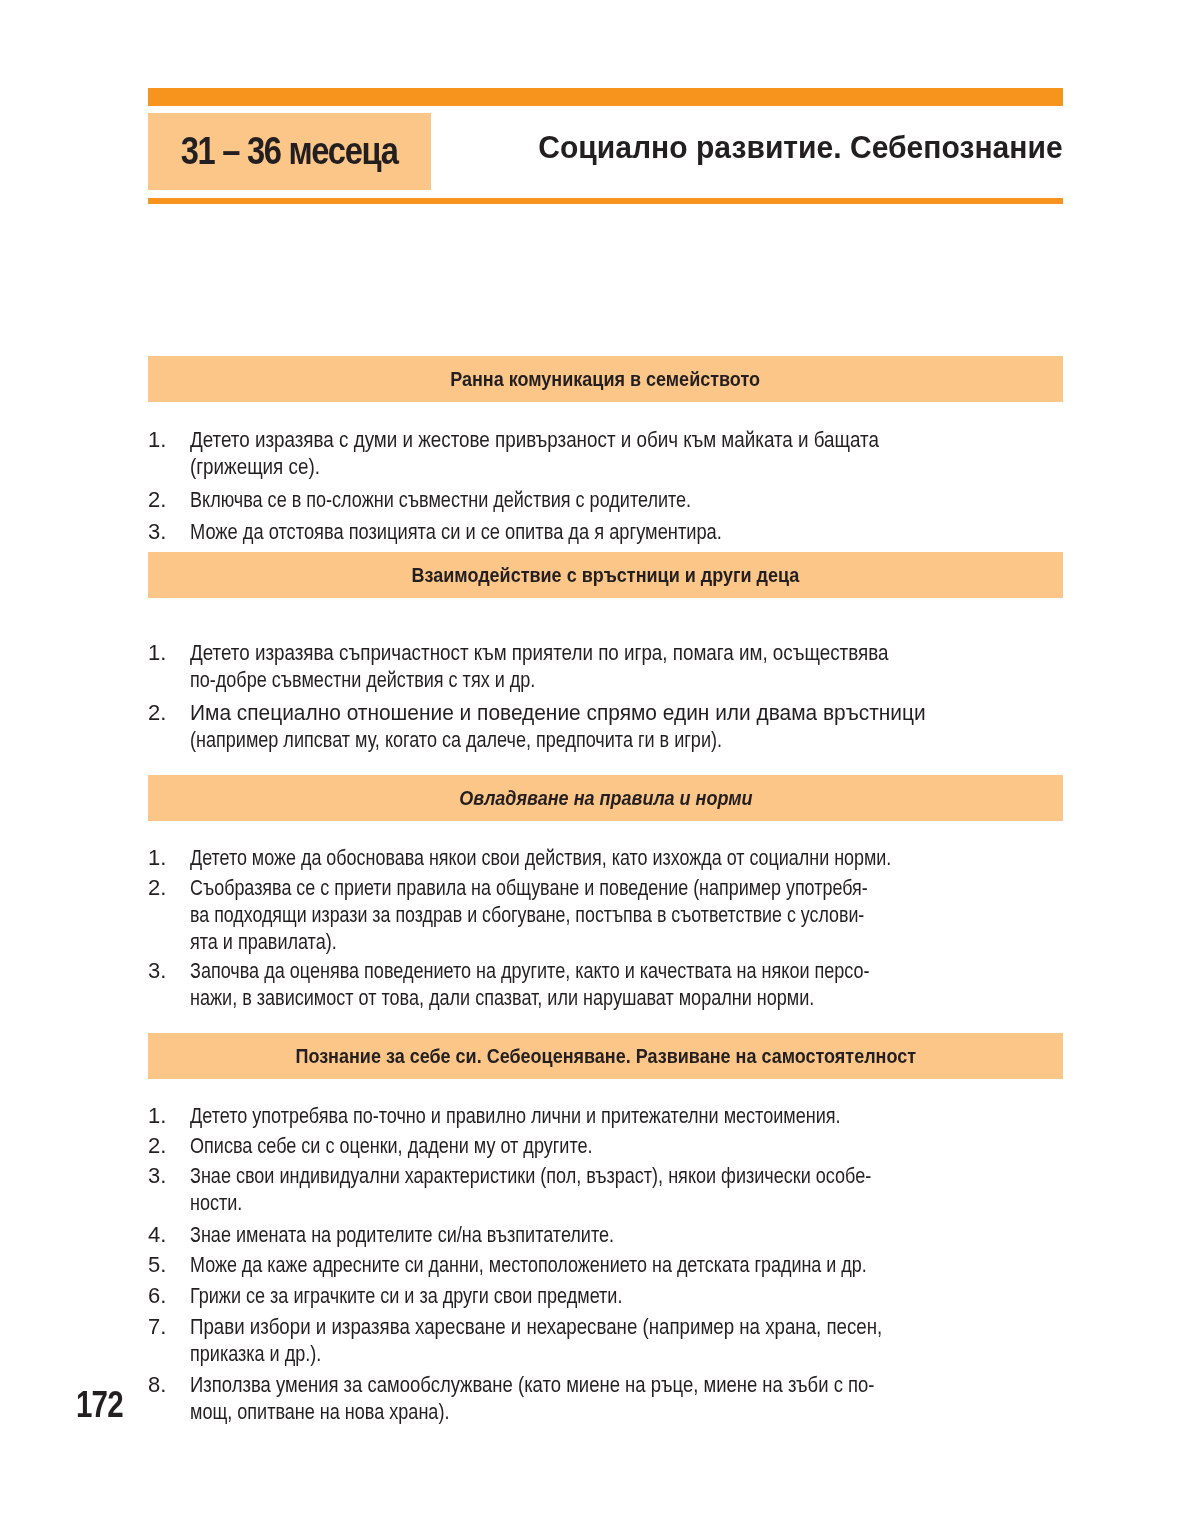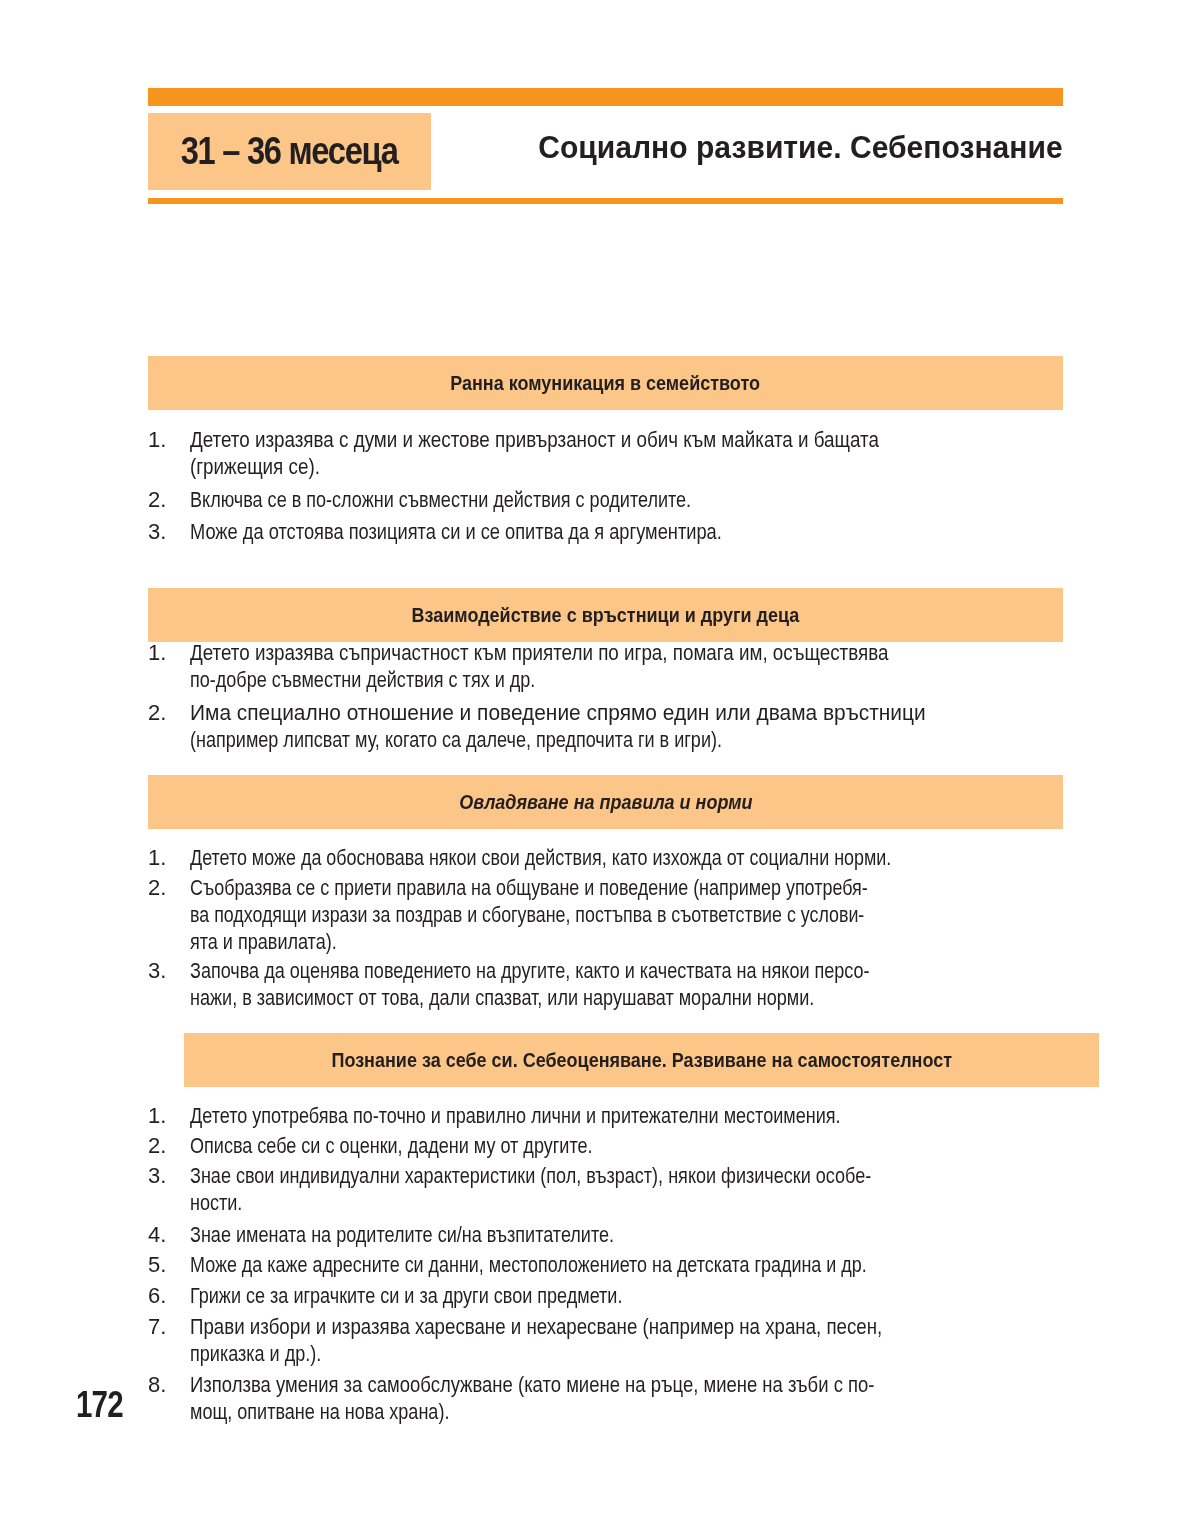--- a/index.html
+++ b/index.html
@@ -7,21 +7,21 @@
          font-family: "Liberation Sans", sans-serif; color: #231f20; }
   .top-bar { position: absolute; left: 148px; top: 88px; width: 915px; height: 18px; background: #f7941d; }
   .bottom-bar { position: absolute; left: 148px; top: 198px; width: 915px; height: 6px; background: #f7941d; }
   .age-box { position: absolute; left: 148px; top: 113px; width: 283px; height: 77px; background: #fdc689;
              display: flex; align-items: center; justify-content: center; }
   .age-label { font-weight: bold; font-size: 38px; letter-spacing: -1.5px; color: #231f20;
                transform: scaleX(0.86); transform-origin: center; white-space: nowrap; }
   .page-title { position: absolute; right: 119px; top: 130px; font-weight: bold; font-size: 31px;
                 color: #231f20; white-space: nowrap; transform: scaleX(0.97); transform-origin: right center; }
 
-  .section-header { position: absolute; left: 148px; width: 915px; height: 54px; background: #fdc689;
+  .section-header { position: absolute; left: 148px; width: 915px; height: 46px; background: #fdc689;
                     display: flex; align-items: center; justify-content: center; }
   .section-title { font-weight: bold; font-size: 20px; color: #231f20; white-space: nowrap;
                    transform: scaleX(0.9); transform-origin: center; }
 
   .item { position: absolute; left: 148px; width: 915px; font-size: 22px; line-height: 27px; color: #231f20; }
   .item-num { position: absolute; left: 0; top: 0; width: 30px; }
   .item-text { position: absolute; left: 42px; right: 0; top: 0; text-align: justify; }
   .item-text .ln { display: block; white-space: nowrap; transform-origin: left center; }
   .page-number { position: absolute; left: 76px; top: 1384px; font-weight: bold; font-size: 36px;
                  letter-spacing: -1px; color: #231f20; transform: scaleX(0.82); transform-origin: left center; }
@@ -52,21 +52,21 @@
     <span class="ln" style="transform:scaleX(0.82);">Включва се в по-сложни съвместни действия с родителите.</span>
   </div>
 </div>
 <div class="item" style="top:518px;">
   <span class="item-num">3.</span>
   <div class="item-text">
     <span class="ln" style="transform:scaleX(0.83);">Може да отстоява позицията си и се опитва да я аргументира.</span>
   </div>
 </div>
 
-<div class="section-header" style="top:588px;">
+<div class="section-header" style="top:552px;">
   <span class="section-title">Взаимодействие с връстници и други деца</span>
 </div>
 <div class="item" style="top:639px;">
   <span class="item-num">1.</span>
   <div class="item-text">
     <span class="ln" style="transform:scaleX(0.855);">Детето изразява съпричастност към приятели по игра, помага им, осъществява</span>
     <span class="ln" style="transform:scaleX(0.82);">по-добре съвместни действия с тях и др.</span>
   </div>
 </div>
 <div class="item" style="top:699px;">
@@ -95,21 +95,21 @@
   </div>
 </div>
 <div class="item" style="top:957px;">
   <span class="item-num">3.</span>
   <div class="item-text">
     <span class="ln" style="transform:scaleX(0.82);">Започва да оценява поведението на другите, както и качествата на някои персо-</span>
     <span class="ln" style="transform:scaleX(0.82);">нажи, в зависимост от това, дали спазват, или нарушават морални норми.</span>
   </div>
 </div>
 
-<div class="section-header" style="top:1033px;margin-left:36px;">
+<div class="section-header" style="top:1033px;">
   <span class="section-title">Познание за себе си. Себеоценяване. Развиване на самостоятелност</span>
 </div>
 <div class="item" style="top:1102px;">
   <span class="item-num">1.</span>
   <div class="item-text">
     <span class="ln" style="transform:scaleX(0.82);">Детето употребява по-точно и правилно лични и притежателни местоимения.</span>
   </div>
 </div>
 <div class="item" style="top:1132px;">
   <span class="item-num">2.</span>

